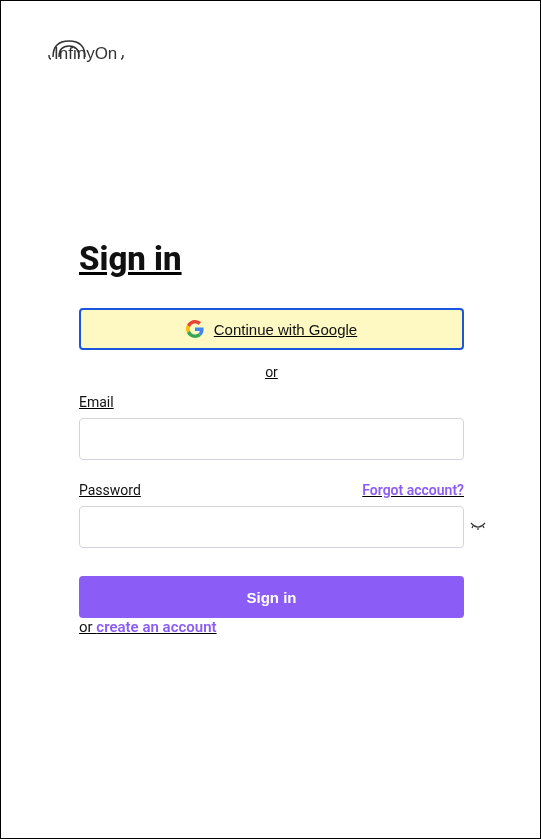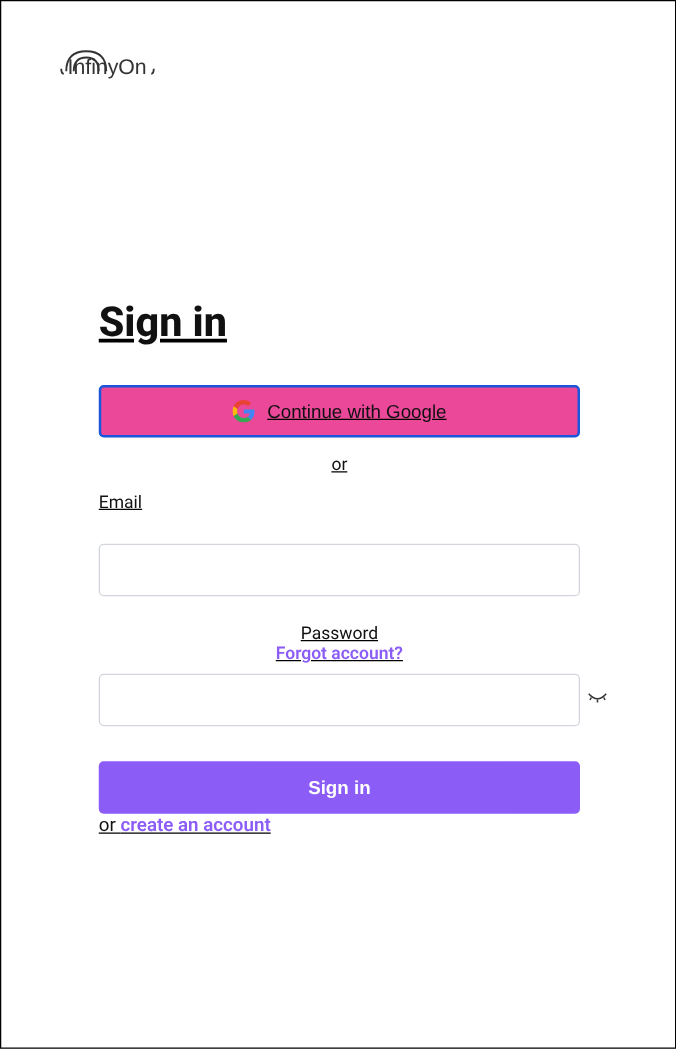--- a/index.html
+++ b/index.html
@@ -29,21 +29,21 @@
     }
     .page-title {
       font-size: 33px;
       font-weight: 800;
       color: #111;
       margin-bottom: 30px;
     }
     .google-button {
       width: 100%;
       height: 42px;
-      background: #ec4899;
+      background: #fef9c3;
       border: 2px solid #1a56db;
       border-radius: 4px;
       display: flex;
       align-items: center;
       justify-content: center;
       gap: 10px;
       cursor: pointer;
       font-size: 15px;
       font-weight: 500;
       color: #111;
@@ -59,28 +59,27 @@
       font-size: 14px;
       color: #111;
     }
     .field-group {
       margin-bottom: 22px;
     }
     .field-label {
       font-size: 14px;
       color: #111;
       display: block;
-      margin-bottom: 25px;
+      margin-bottom: 8px;
     }
     .label-row {
       display: flex;
       justify-content: space-between;
       align-items: center;
       margin-bottom: 8px;
-      flex-direction: column;
     }
     .forgot-link {
       font-size: 14px;
       font-weight: 600;
       color: #8b5cf6;
       cursor: pointer;
       text-decoration: none;
     }
     .text-input {
       width: 100%;

